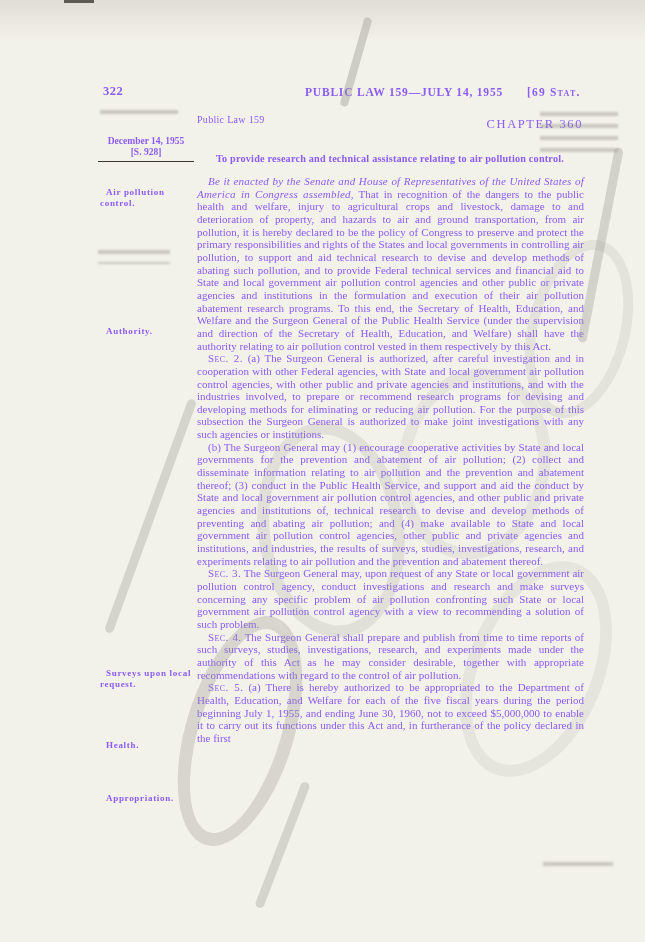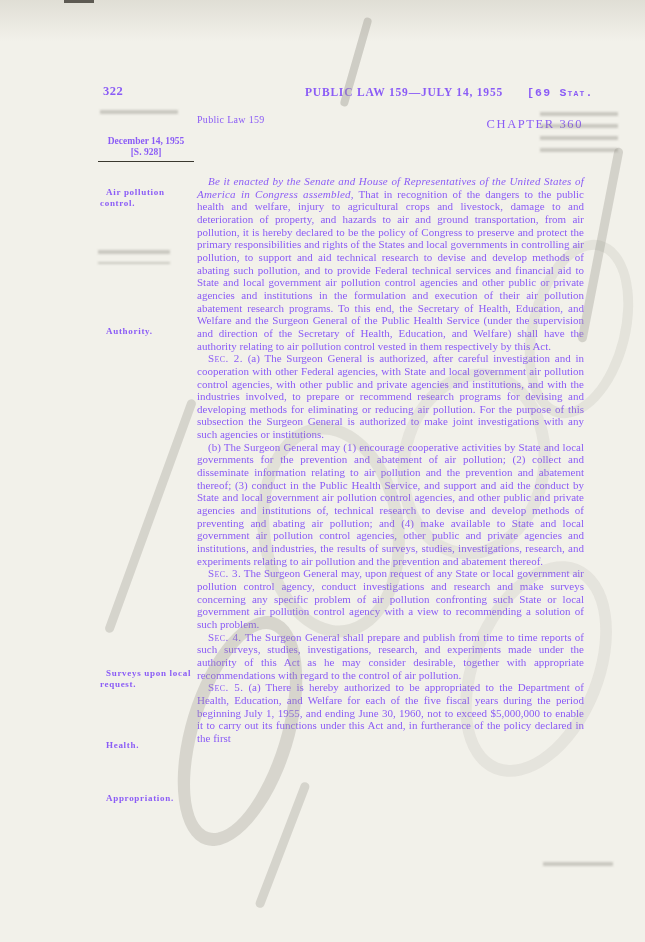--- a/index.html
+++ b/index.html
@@ -12,21 +12,21 @@
     color:#8b5cf6;
   }
   .page::before{
     content:"";position:absolute;left:0;top:0;right:0;height:46px;
     background:linear-gradient(180deg, rgba(190,187,175,.35), rgba(190,187,175,0) 90%);
     pointer-events:none;
   }
   
   .pagenum{position:absolute;left:103px;top:84px;font-size:12.5px;font-weight:bold;letter-spacing:.5px;}
   .runtitle{position:absolute;left:305px;top:86px;font-size:11.5px;font-weight:bold;letter-spacing:.8px;}
-  .statref{position:absolute;left:527px;top:86px;font-size:11.5px;font-weight:bold;letter-spacing:1.2px;font-variant:small-caps;font-family:Liberation Mono, monospace;}
+  .statref{position:absolute;left:527px;top:86px;font-size:11.5px;font-weight:bold;letter-spacing:1.2px;font-variant:small-caps;}
   
   .lawtitle{position:absolute;left:197px;top:114px;font-size:10px;letter-spacing:.3px;}
   .chapter{position:absolute;left:460px;top:117px;width:123px;text-align:right;font-size:12.5px;letter-spacing:1.6px;}
   
   .dateblock{position:absolute;left:98px;top:136px;width:96px;text-align:center;font-size:9.5px;font-weight:bold;line-height:11px;}
   .daterule{position:absolute;left:98px;top:161px;width:96px;height:0;border-bottom:1.6px solid #3a382f;}
   .margin-note{position:absolute;left:100px;width:94px;font-size:9px;font-weight:bold;line-height:10.5px;letter-spacing:.7px;text-indent:6px;}
   
   .anact{position:absolute;left:197px;top:137px;width:387px;text-align:center;font-size:10.5px;font-weight:bold;letter-spacing:2px;}
   .actsub{position:absolute;left:190px;top:153px;width:400px;text-align:center;font-size:10.2px;font-weight:bold;letter-spacing:.2px;}
@@ -74,20 +74,21 @@
   <div class="daterule"></div>
 
   <div id="margin-notes">
       <div class="margin-note" style="top: 187px;">Air pollution control.</div>
       <div class="margin-note" style="top: 326px;">Authority.</div>
       <div class="margin-note" style="top: 668px;">Surveys upon local request.</div>
       <div class="margin-note" style="top: 740px;">Health.</div>
       <div class="margin-note" style="top: 793px;">Appropriation.</div>
     </div>
 
+  <div class="actsub">To provide research and technical assistance relating to air pollution control.</div>
 
   <div class="bodycol">
     <p class="enacting"><i>Be it enacted by the Senate and House of Representatives of the United States of America in Congress assembled,</i> <span>That in recognition of the dangers to the public health and welfare, injury to agricultural crops and livestock, damage to and deterioration of property, and hazards to air and ground transportation, from air pollution, it is hereby declared to be the policy of Congress to preserve and protect the primary responsibilities and rights of the States and local governments in controlling air pollution, to support and aid technical research to devise and develop methods of abating such pollution, and to provide Federal technical services and financial aid to State and local government air pollution control agencies and other public or private agencies and institutions in the formulation and execution of their air pollution abatement research programs. To this end, the Secretary of Health, Education, and Welfare and the Surgeon General of the Public Health Service (under the supervision and direction of the Secretary of Health, Education, and Welfare) shall have the authority relating to air pollution control vested in them respectively by this Act.</span></p>
     <span id="body-paragraphs"><p><span class="sc">Sec. 2.</span> (a) The Surgeon General is authorized, after careful investigation and in cooperation with other Federal agencies, with State and local government air pollution control agencies, with other public and private agencies and institutions, and with the industries involved, to prepare or recommend research programs for devising and developing methods for eliminating or reducing air pollution. For the purpose of this subsection the Surgeon General is authorized to make joint investigations with any such agencies or institutions.</p><p>(b) The Surgeon General may (1) encourage cooperative activities by State and local governments for the prevention and abatement of air pollution; (2) collect and disseminate information relating to air pollution and the prevention and abatement thereof; (3) conduct in the Public Health Service, and support and aid the conduct by State and local government air pollution control agencies, and other public and private agencies and institutions of, technical research to devise and develop methods of preventing and abating air pollution; and (4) make available to State and local government air pollution control agencies, other public and private agencies and institutions, and industries, the results of surveys, studies, investigations, research, and experiments relating to air pollution and the prevention and abatement thereof.</p><p><span class="sc">Sec. 3.</span> The Surgeon General may, upon request of any State or local government air pollution control agency, conduct investigations and research and make surveys concerning any specific problem of air pollution confronting such State or local government air pollution control agency with a view to recommending a solution of such problem.</p><p><span class="sc">Sec. 4.</span> The Surgeon General shall prepare and publish from time to time reports of such surveys, studies, investigations, research, and experiments made under the authority of this Act as he may consider desirable, together with appropriate recommendations with regard to the control of air pollution.</p><p><span class="sc">Sec. 5.</span> (a) There is hereby authorized to be appropriated to the Department of Health, Education, and Welfare for each of the five fiscal years during the period beginning July 1, 1955, and ending June 30, 1960, not to exceed $5,000,000 to enable it to carry out its functions under this Act and, in furtherance of the policy declared in the first</p></span>
   </div>
 
   <div class="artifact edge-dash"></div>
   <div class="artifact stroke s1"></div>
   <div class="artifact stroke s2"></div>
   <div class="artifact stroke s3"></div>

